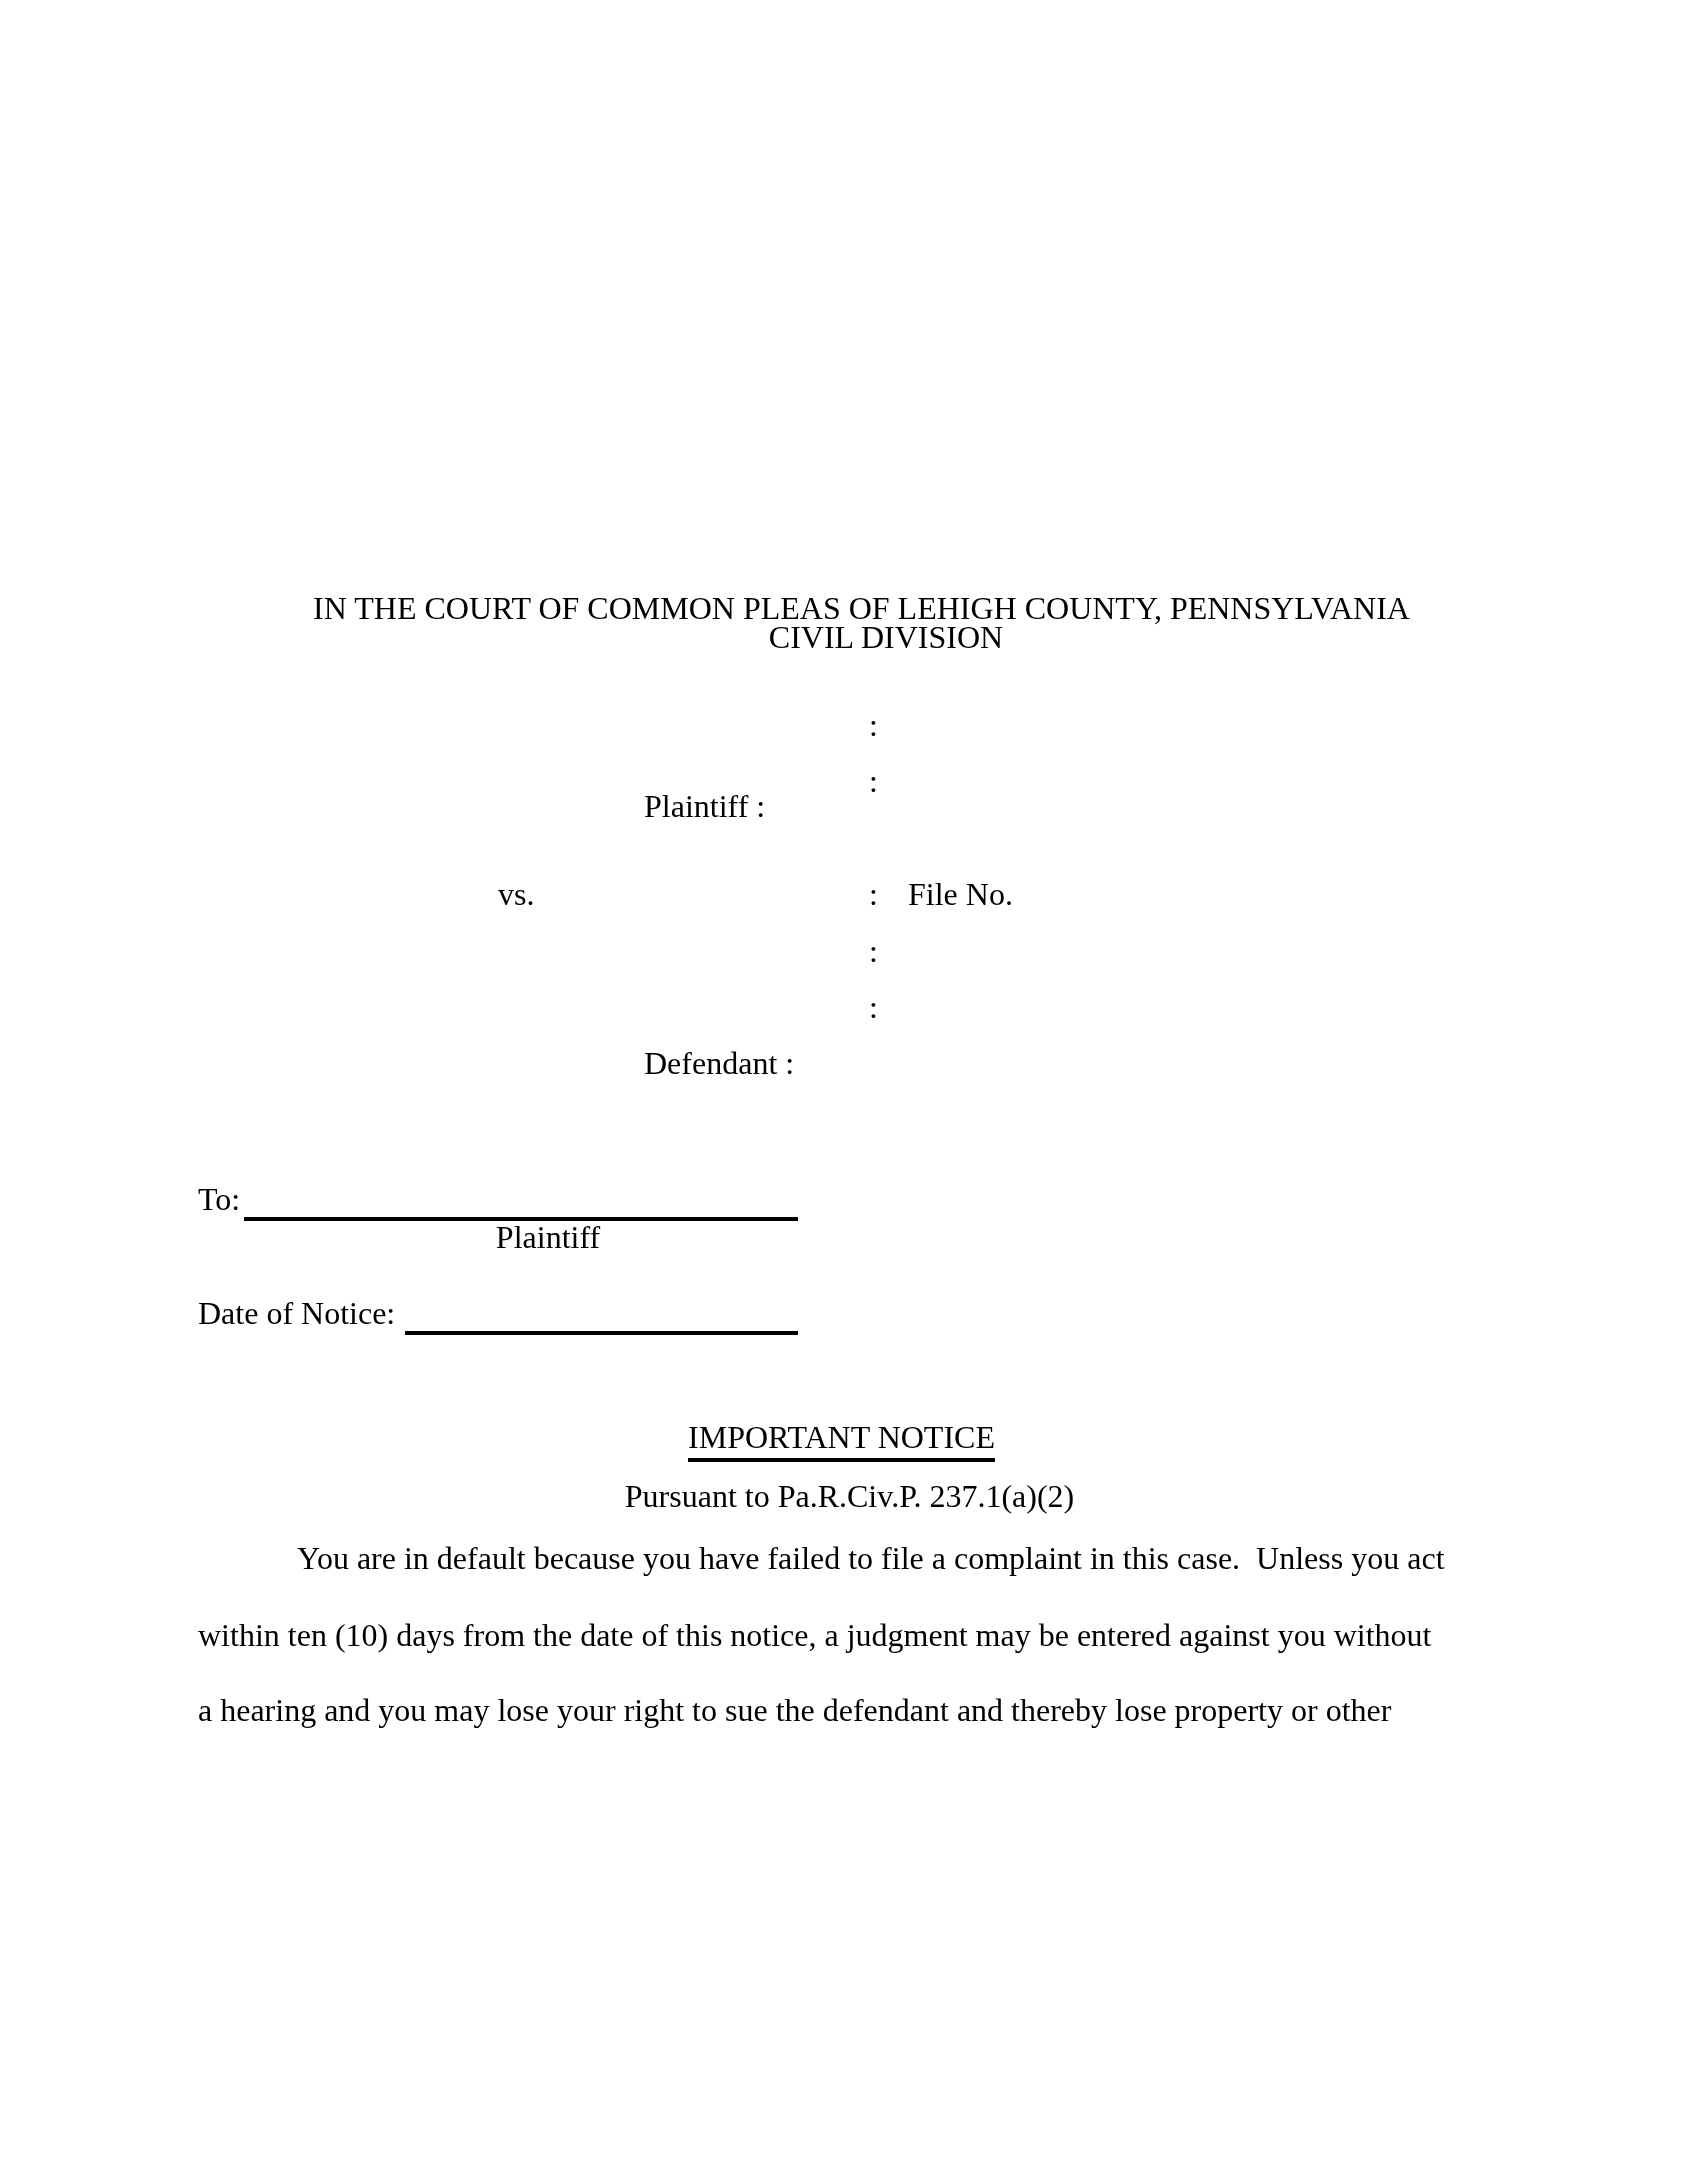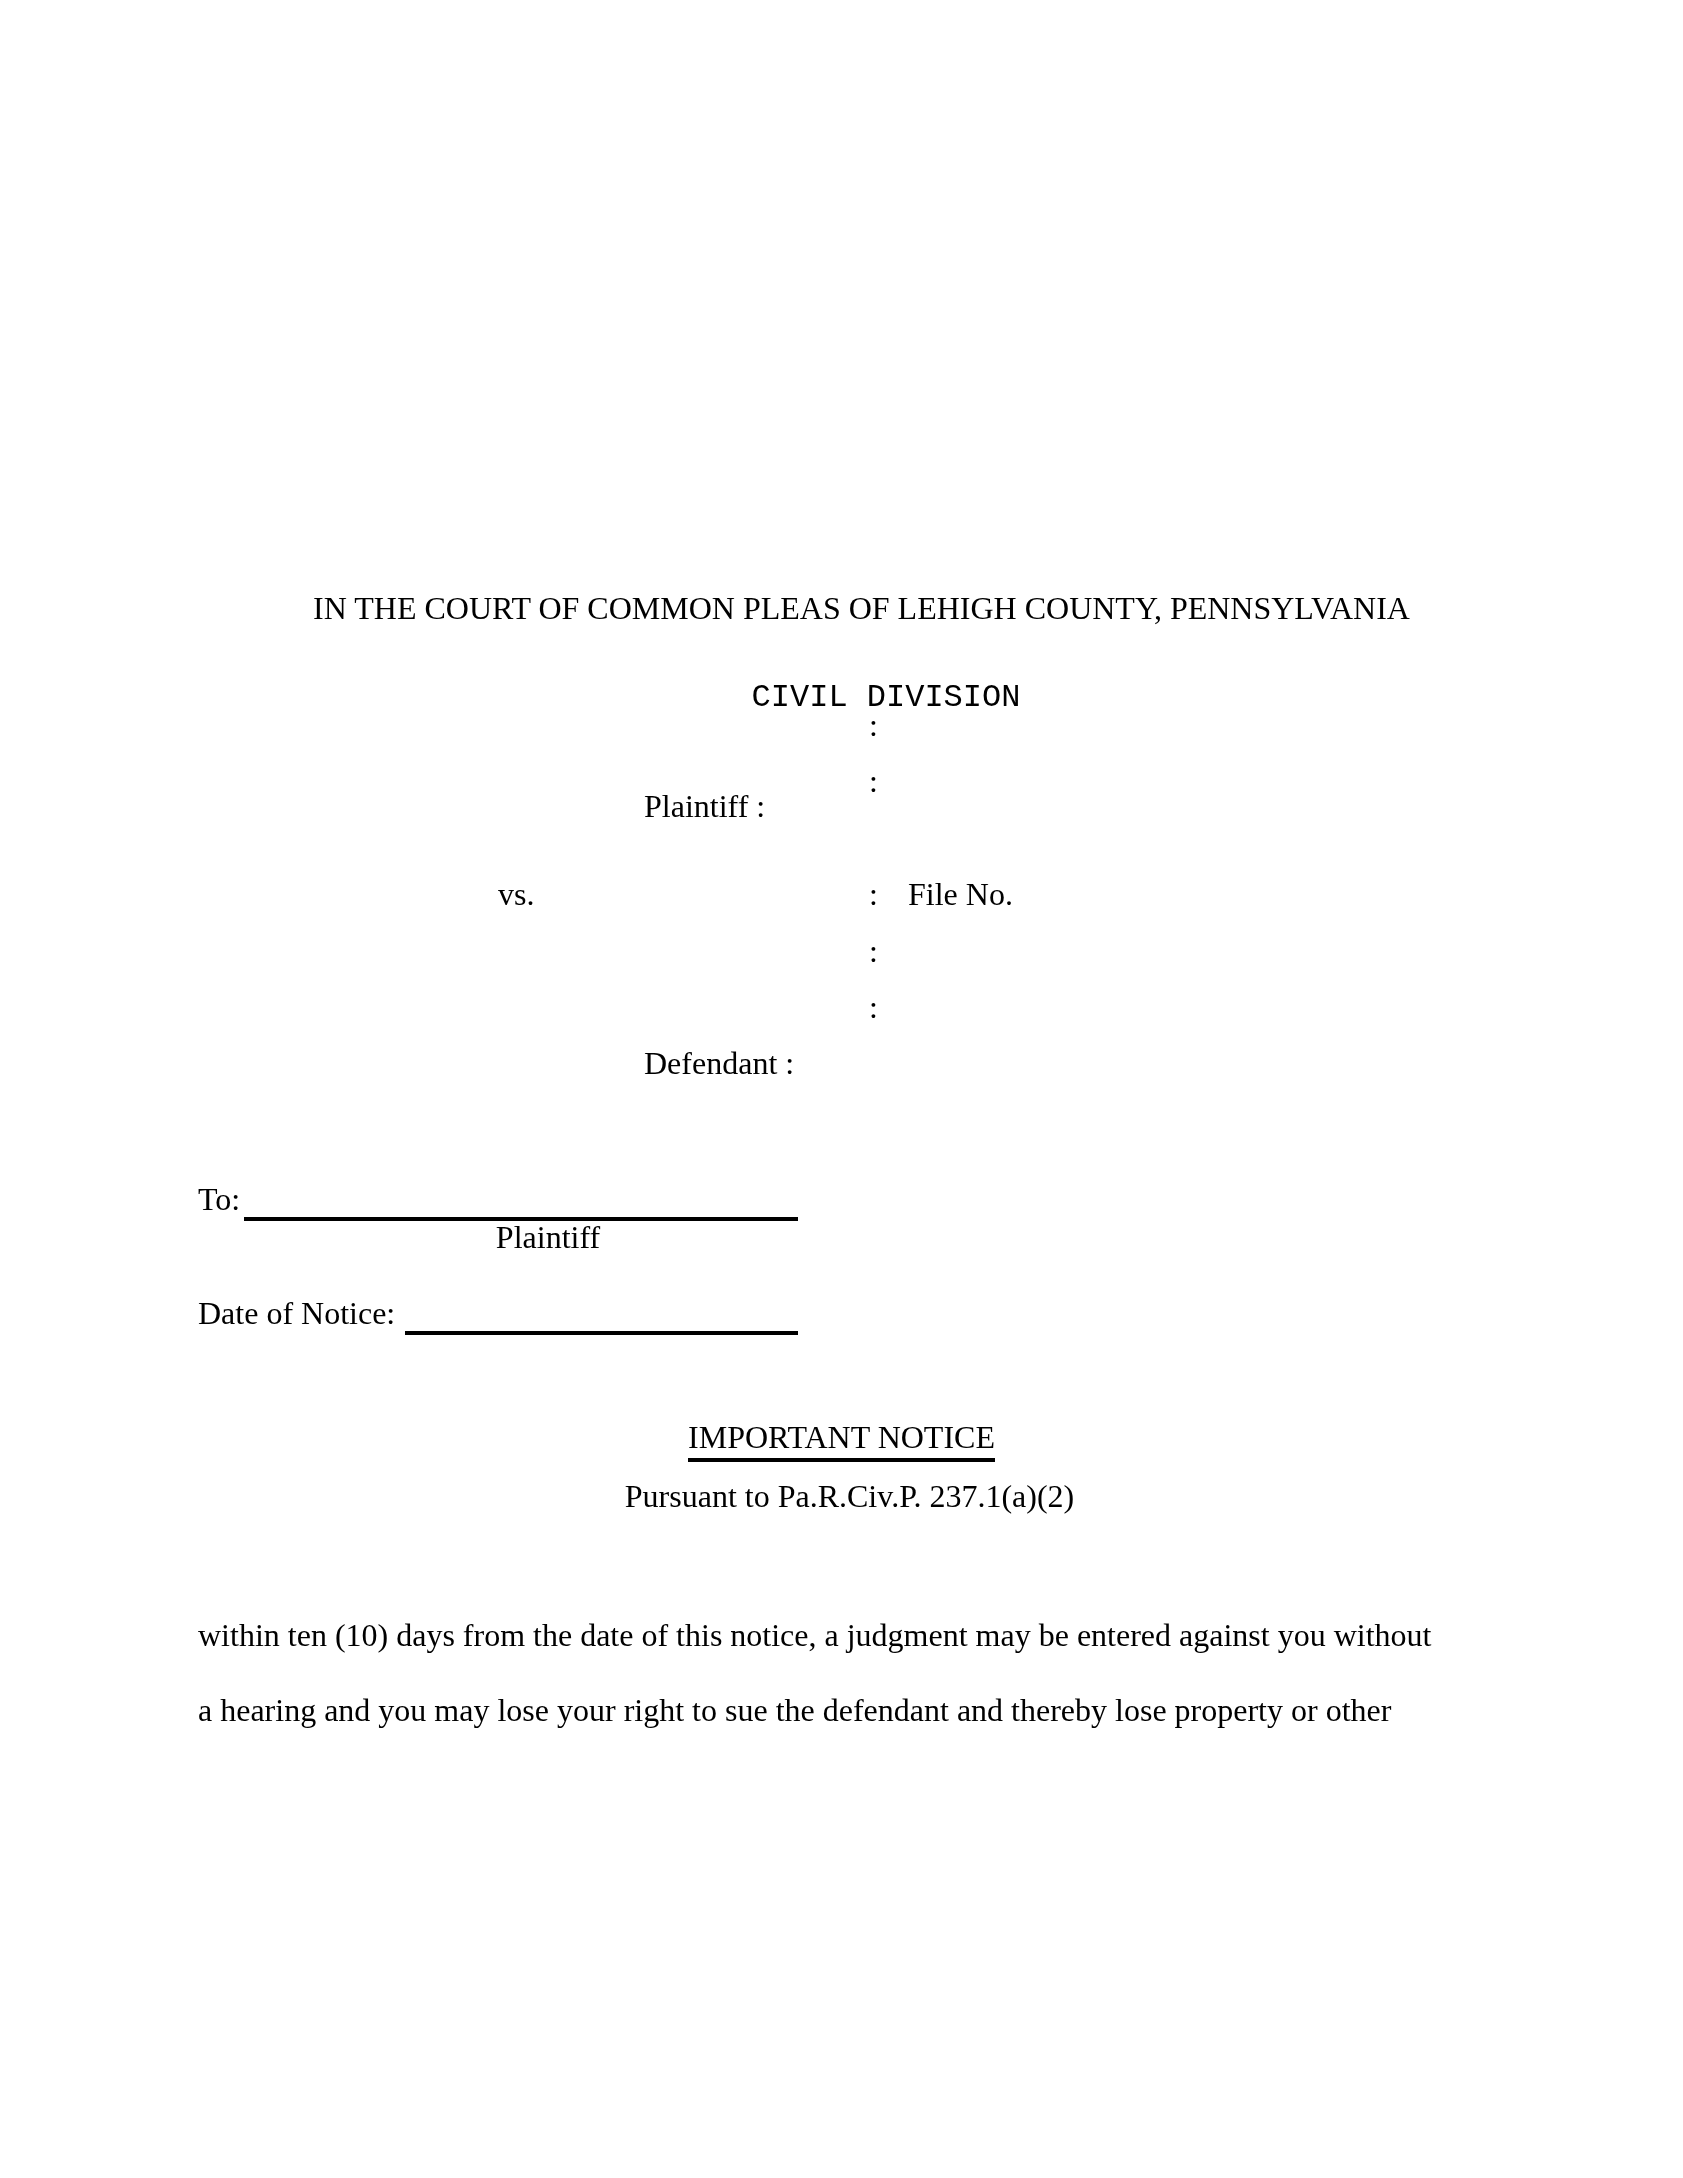--- a/index.html
+++ b/index.html
@@ -34,21 +34,21 @@
     border-bottom: 4px solid #000000;
     padding-bottom: 3px;
   }
 </style>
 </head>
 <body>
 
 <div class="page">
 
   <div class="abs centered" style="left:40px; top:592px; width:1643px;">IN THE COURT OF COMMON PLEAS OF LEHIGH COUNTY, PENNSYLVANIA</div>
-  <div class="abs centered" style="left:89px; top:682px; width:1594px;font-family:Liberation Mono, monospace;">CIVIL DIVISION</div>
+  <div class="abs centered" style="left:89px; top:621px; width:1594px;">CIVIL DIVISION</div>
 
   <div class="abs" style="left:869px; top:709px;">:</div>
   <div class="abs" style="left:869px; top:765px;">:</div>
 
   <div class="abs" style="left:644px; top:790px;">Plaintiff :</div>
 
   <div class="abs" style="left:498px; top:878px;">vs.</div>
   <div class="abs" style="left:869px; top:878px;">:</div>
   <div class="abs" style="left:908px; top:878px;">File No.</div>
 
@@ -60,18 +60,19 @@
   <div class="abs" style="left:198px; top:1183px;text-align:right;">To:</div>
   <div class="blank-line" style="left:244px; top:1178px; width:554px; height:39px;"></div>
   <div class="abs centered" style="left:449px; top:1221px; width:198px;">Plaintiff</div>
 
   <div class="abs" style="left:198px; top:1297px;">Date of Notice:</div>
   <div class="blank-line" style="left:405px; top:1292px; width:393px; height:39px;"></div>
 
   <div class="abs centered" style="left:0px; top:1421px; width:1683px;"><span class="underlined">IMPORTANT NOTICE</span></div>
   <div class="abs centered" style="left:0px; top:1480px; width:1683px;padding-left:8px;">Pursuant to Pa.R.Civ.P. 237.1(a)(2)</div>
 
+  <div class="abs" style="left:297px; top:1542px;">You are in default because you have failed to file a complaint in this case.  Unless you act</div>
   <div class="abs" style="left:198px; top:1619px;">within ten (10) days from the date of this notice, a judgment may be entered against you without</div>
   <div class="abs" style="left:198px; top:1694px;">a hearing and you may lose your right to sue the defendant and thereby lose property or other</div>
   <div class="abs" style="left:198px; top:1769px;">important rights.</div>
 
 </div>
 
 
 </body></html>

